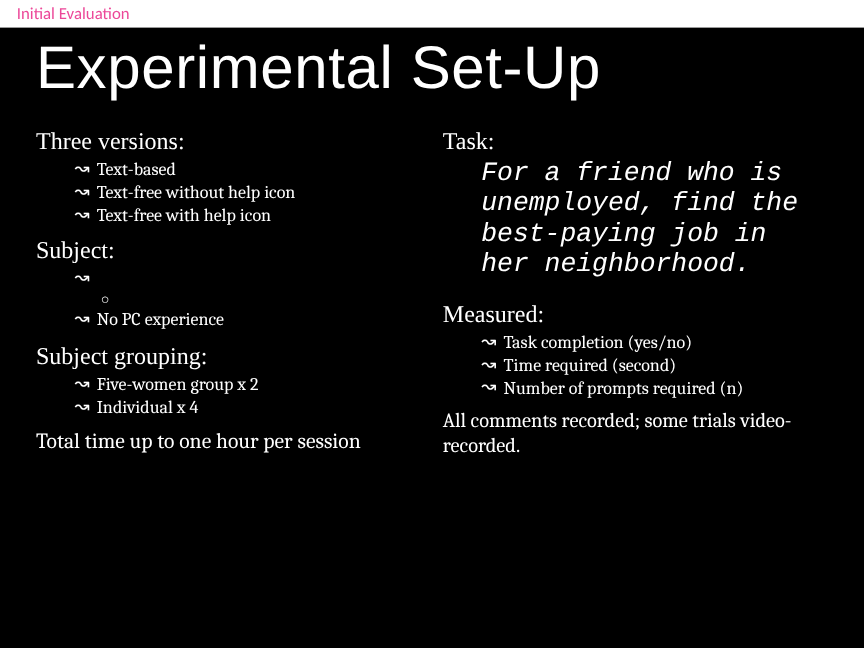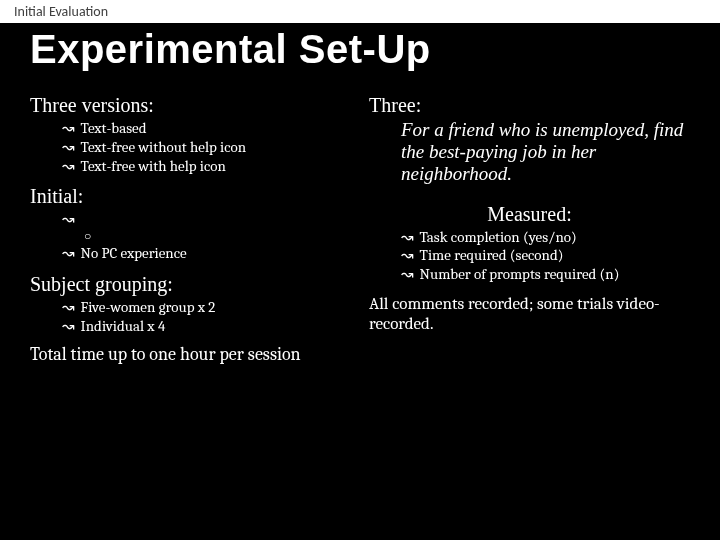--- a/index.html
+++ b/index.html
@@ -7,30 +7,30 @@
     width: 720px;
     height: 540px;
     background: #000;
     color: #fff;
     font-family: "Segoe UI", "Calibri", sans-serif;
     overflow: hidden;
     position: relative;
   }
   .header-bar {
     background: #fff;
-    color: #404040;
+    color: #ec4899;
     padding: 3px 14px;
     font-size: 14px;
     font-weight: 400;
     width: 100%;
   }
   .title {
     font-family: "Segoe UI Light", "Calibri Light", sans-serif;
-    font-weight: 700;
-    font-size: 40px;
+    font-weight: 400;
+    font-size: 50px;
     padding: 4px 36px 18px 30px;
     letter-spacing: 0.5px;
   }
   .columns {
     display: flex;
     padding: 0 30px;
     gap: 18px;
   }
   .col {
     flex: 1;
@@ -56,23 +56,23 @@
   .bullet {
     font-family: "Segoe UI", sans-serif;
     flex: 0 0 auto;
   }
   .sub-sub {
     padding-left: 22px;
   }
   .sub-sub .item { font-size: 14px; }
   .sub-sub .bullet { font-size: 12px; }
   .task-body {
-    font-family: Liberation Serif, serif;
+    font-family: Liberation Mono, monospace;
     font-style: italic;
-    font-size: 19px;
+    font-size: 22px;
     line-height: 1.15;
     padding-left: 32px;
     margin-bottom: 12px;
   }
   .note {
     font-family: Cambria, Georgia, serif;
     font-size: 17px;
     line-height: 1.2;
     margin-top: 4px;
   }
@@ -104,21 +104,21 @@
       <div class="item">
         <span class="bullet">↝</span>
         <span>Text-free without help icon</span>
       </div>
       <div class="item">
         <span class="bullet">↝</span>
         <span>Text-free with help icon</span>
       </div>
     </div>
 
-    <div class="heading">Initial:</div>
+    <div class="heading">Subject:</div>
     <div class="sub-block">
       <div class="item">
         <span class="bullet">↝</span>
       </div>
       <div class="sub-sub">
         <div class="item">
           <span class="bullet">○</span>
         </div>
       </div>
       <div class="item">
@@ -137,24 +137,24 @@
         <span class="bullet">↝</span>
         <span>Individual x 4</span>
       </div>
     </div>
 
     <div class="heading-standalone">Total time up to one hour per session</div>
   </div>
 
   <div class="col">
 
-    <div class="heading">Three:</div>
+    <div class="heading">Task:</div>
     <div class="task-body">For a friend who is unemployed, find the best-paying job in her neighborhood.</div>
 
-    <div class="heading" style="margin-top:18px;text-align:center;">Measured:</div>
+    <div class="heading" style="margin-top:18px;">Measured:</div>
     <div class="sub-block">
       <div class="item">
         <span class="bullet">↝</span>
         <span>Task completion (yes/no)</span>
       </div>
       <div class="item">
         <span class="bullet">↝</span>
         <span>Time required (second)</span>
       </div>
       <div class="item">

